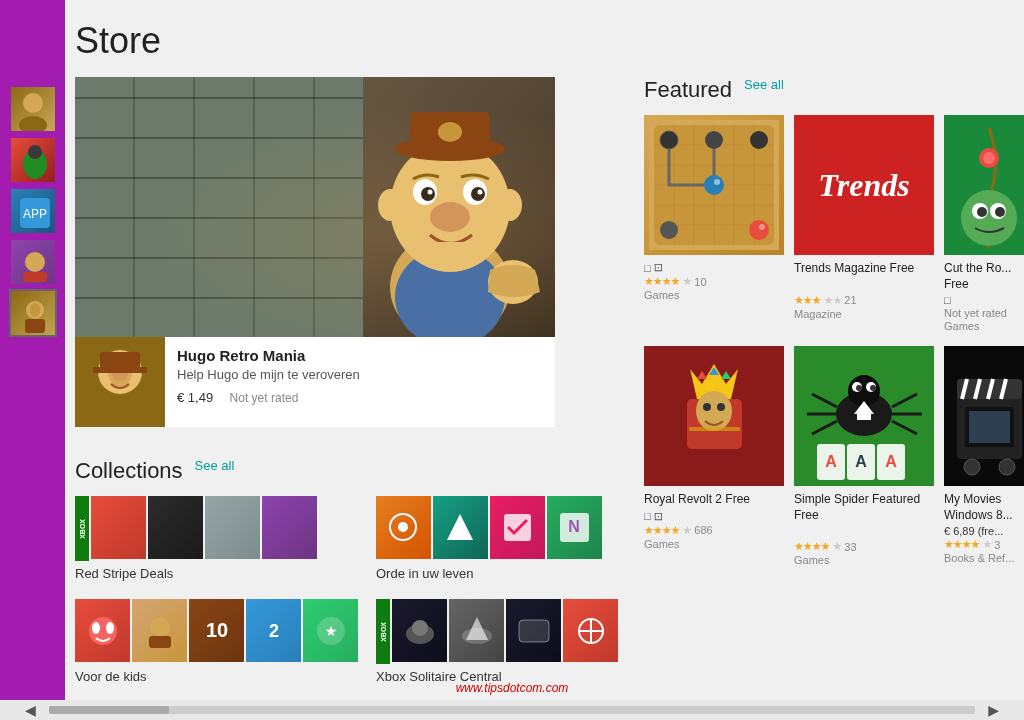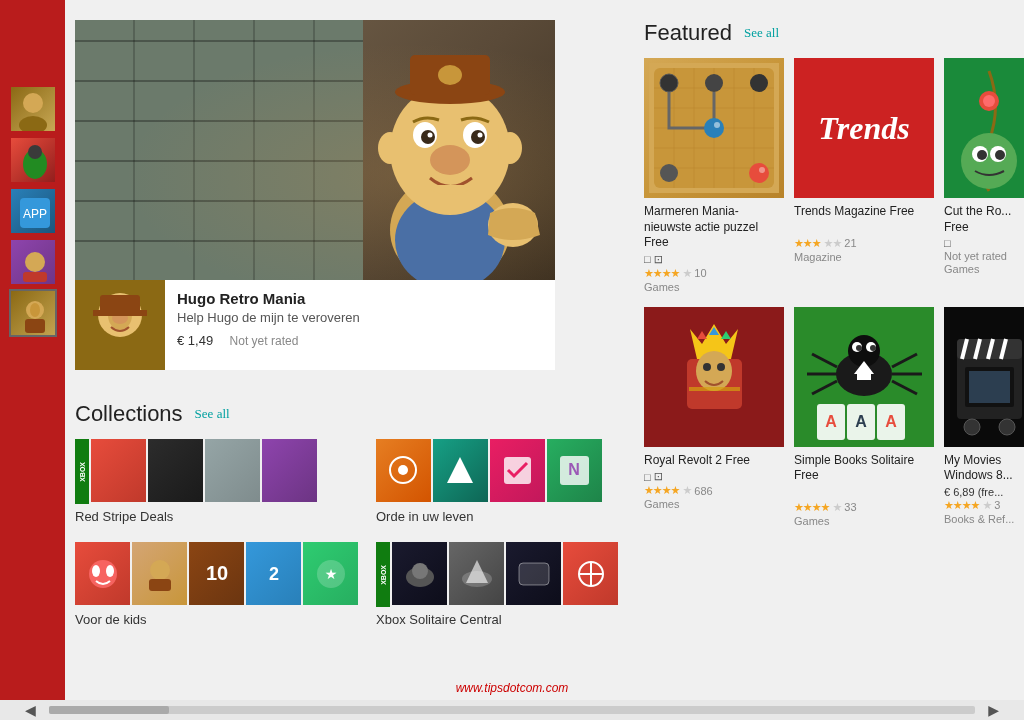--- a/index.html
+++ b/index.html
@@ -15,21 +15,21 @@
     .main-container {
       display: flex;
       width: 100%;
       height: 100%;
       background: #f0f0f0;
     }
 
     
     .sidebar {
       width: 65px;
-      background: #b91c1c;
+      background: #a21caf;
       display: flex;
       flex-direction: column;
       align-items: center;
       padding-top: 85px;
       gap: 3px;
     }
 
     .thumb-item {
       width: 48px;
       height: 48px;
@@ -162,37 +162,36 @@
       margin-left: 12px;
     }
 
     
     .collections-section {
       margin-bottom: 20px;
     }
 
     .section-header {
       display: flex;
-      align-items: center;
+      align-items: flex-start;
       gap: 12px;
       margin-bottom: 12px;
     }
 
     .section-title {
       font-size: 22px;
       font-weight: 300;
       color: #222;
     }
 
     .see-all-link {
       font-size: 13px;
       color: #00a0a0;
       cursor: pointer;
       text-decoration: none;
-      font-family: Liberation Serif, serif;
     }
 
     .collections-grid {
       display: grid;
       grid-template-columns: 1fr 1fr;
       gap: 18px;
     }
 
     .collection-item {
       cursor: pointer;
@@ -392,20 +391,21 @@
           <circle cx="20" cy="15" r="9" fill="#d4a855"></circle>
           <ellipse cx="20" cy="15" rx="5" ry="7" fill="#c8963a"></ellipse>
           <rect x="10" y="24" width="20" height="14" rx="3" fill="#8B4513"></rect>
         </svg>
       </div>
     </div>
   </div>
 
   <div class="content">
 
+    <h1 class="page-title">Store</h1>
 
     <div class="layout-row">
 
       <div class="main-col">
 
         <div class="hero-section">
           <div style="display:flex; flex-direction:column;">
 
             <div class="hero-banner">
               <div class="stone-wall"></div>
@@ -634,21 +634,20 @@
 
                 <path d="M20 29 L20 65 L65 65 L65 29" stroke="#666" stroke-width="3" fill="none"></path>
 
                 <circle cx="65" cy="65" r="10" fill="#2980b9"></circle>
                 <circle cx="68" cy="62" r="3" fill="rgba(255,255,255,0.5)"></circle>
 
                 <circle cx="110" cy="110" r="10" fill="#e74c3c"></circle>
                 <circle cx="113" cy="107" r="3" fill="rgba(255,255,255,0.4)"></circle>
               </svg>
             </div>
-            <div class="featured-title">Marmeren Mania- nieuwste actie puzzel Free</div>
             <div style="display:flex; align-items:center; gap:3px; margin-top:2px;">
               <span class="device-icon">□</span>
               <span class="device-icon">⊡</span>
             </div>
             <div style="display:flex; align-items:center; gap:3px; margin-top:1px;">
               <span class="stars">★★★★</span>
                 <span class="stars stars-gray">★</span>
               <span class="rating-count">10</span>
             </div>
             <div class="category-tag">Games</div>
@@ -760,21 +759,21 @@
                 <line x1="95" y1="72" x2="120" y2="85" stroke="#1a1a1a" stroke-width="3"></line>
 
                 <rect x="20" y="95" width="28" height="36" rx="3" fill="white" opacity="0.9"></rect>
                 <text x="34" y="118" text-anchor="middle" fill="#e74c3c" font-size="16" font-weight="bold">A</text>
                 <rect x="50" y="95" width="28" height="36" rx="3" fill="white" opacity="0.9"></rect>
                 <text x="64" y="118" text-anchor="middle" fill="#2c3e50" font-size="16" font-weight="bold">A</text>
                 <rect x="80" y="95" width="28" height="36" rx="3" fill="white" opacity="0.9"></rect>
                 <text x="94" y="118" text-anchor="middle" fill="#e74c3c" font-size="16" font-weight="bold">A</text>
               </svg>
             </div>
-            <div class="featured-title">Simple Books Solitaire Free</div>
+            <div class="featured-title">Simple Spider Featured Free</div>
             <div style="height:14px; margin-top:2px;"></div>
             <div style="display:flex; align-items:center; gap:3px; margin-top:1px;">
               <span class="stars">★★★★</span>
                 <span class="stars stars-gray">★</span>
               <span class="rating-count">33</span>
             </div>
             <div class="category-tag">Games</div>
           </div>
 
           <div class="featured-item" style="width:90px;">

